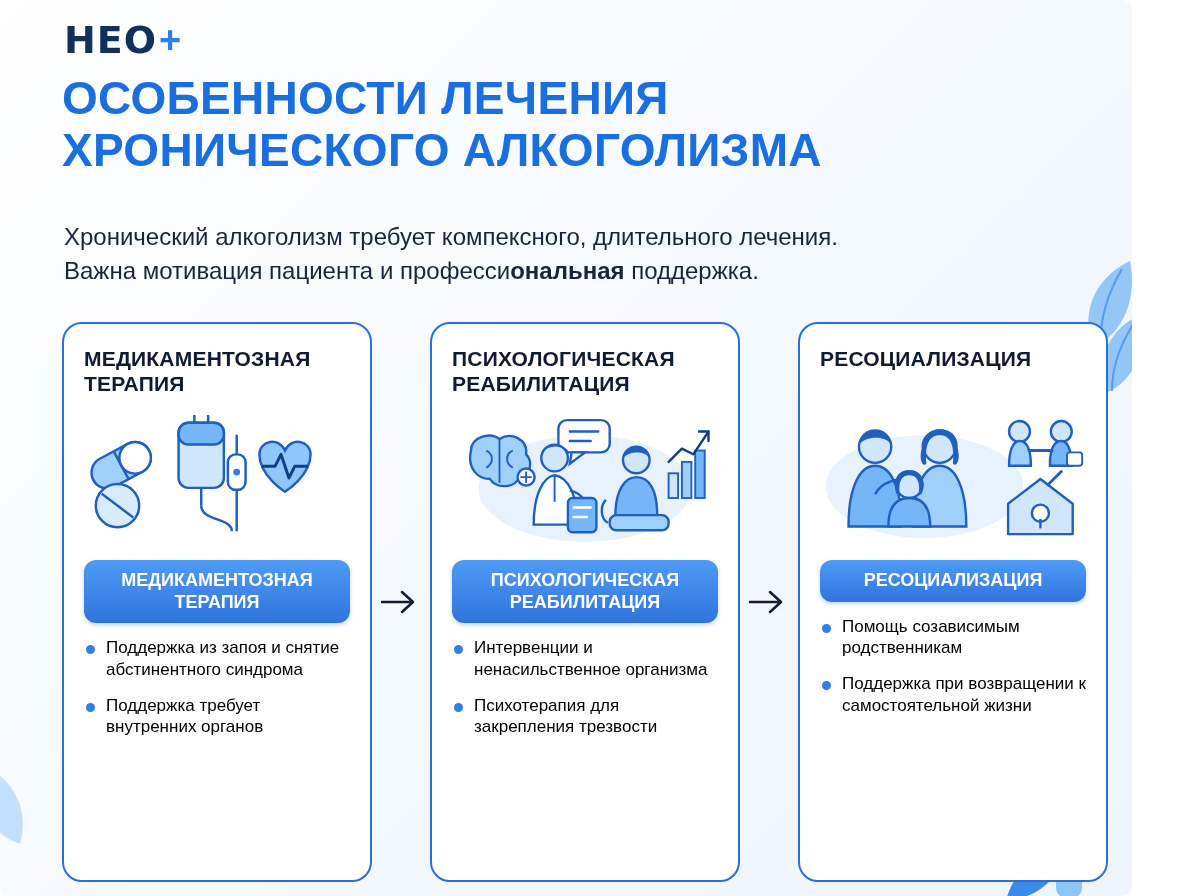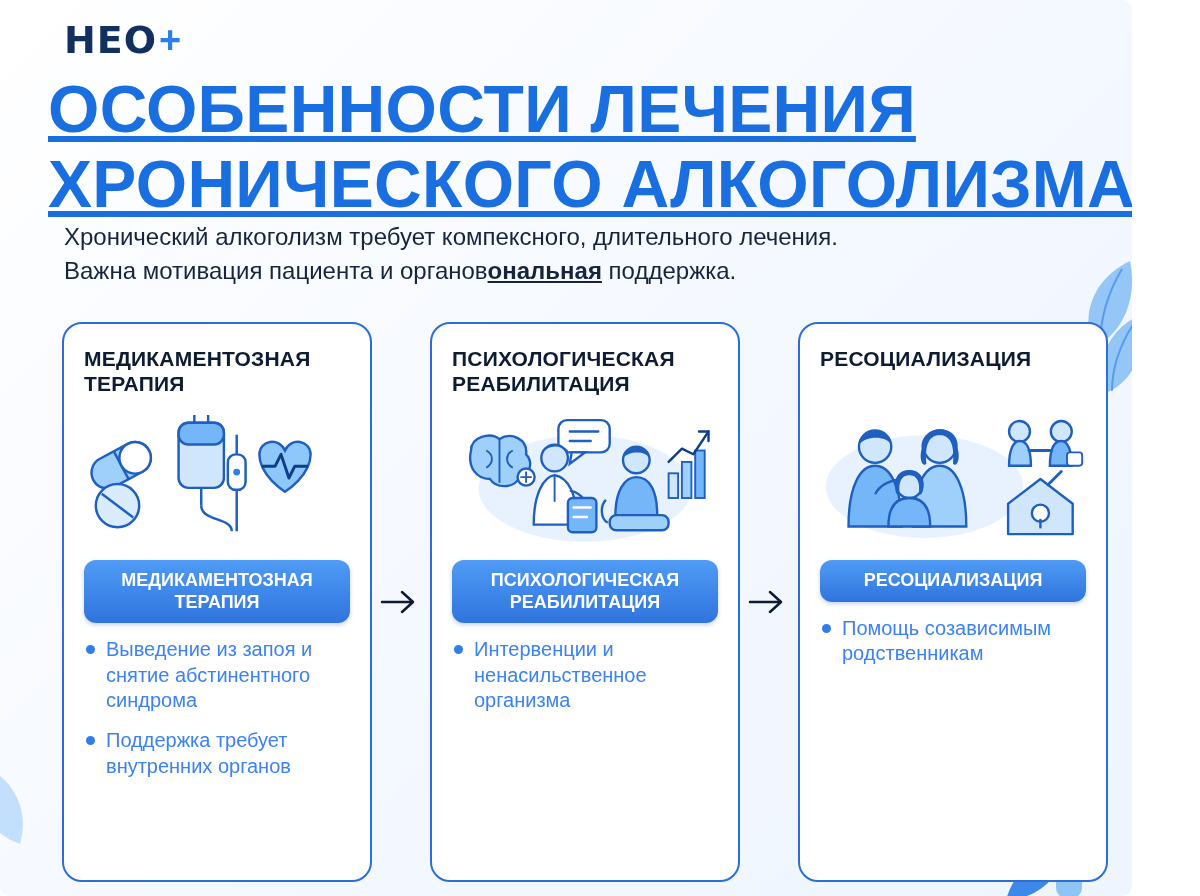--- a/index.html
+++ b/index.html
@@ -32,33 +32,32 @@
     font-size: 38px; font-weight: bold; letter-spacing: 1px;
     color: #11305e;
     font-family: "DejaVu Sans", sans-serif;
   }
   .logo-plus {
     color: #2f7fe8; font-size: 38px; font-weight: bold; margin-left: 2px;
   }
 
   
   .title {
-    position: absolute; left: 48px; top: 72px; width: 1090px;
+    position: absolute; left: 62px; top: 72px; width: 1090px;
     color: #1a6fe0;
-    font-size: 66px; line-height: 1.14; font-weight: bold;
+    font-size: 46px; line-height: 1.14; font-weight: bold;
     letter-spacing: 0.3px;
     font-family: "Liberation Sans", sans-serif;
     text-transform: uppercase;
-    text-decoration: underline;
   }
   .subtitle {
     position: absolute; left: 64px; top: 220px; width: 1060px;
     color: #16253d; font-size: 24px; line-height: 1.42;
   }
-  .subtitle b { font-weight: bold; text-decoration: underline; }
+  .subtitle b { font-weight: bold; }
 
   
   .cards {
     position: absolute; left: 62px; top: 322px;
     width: 1078px; height: 560px;
     display: flex; align-items: stretch; gap: 0;
   }
   .card {
     position: relative;
     width: 310px;
@@ -83,21 +82,21 @@
     color: #ffffff; border-radius: 12px;
     padding: 10px 14px;
     font-size: 18px; font-weight: bold; line-height: 1.2;
     text-transform: uppercase; text-align: center;
     box-shadow: 0 2px 4px rgba(30,80,160,0.25);
   }
   .bullets { list-style: none; }
   .bullets li {
     position: relative;
     padding-left: 22px; margin-bottom: 14px;
-    font-size: 20px; line-height: 1.28; color: #3b82f6;
+    font-size: 17px; line-height: 1.28; color: #000000;
   }
   .bullets li::before {
     content: ""; position: absolute; left: 2px; top: 8px;
     width: 9px; height: 9px; border-radius: 50%;
     background: #2f7fe8;
   }
 
   
   .arrow {
     width: 58px; display: flex; align-items: center; justify-content: center;
@@ -148,21 +147,21 @@
     <span class="logo-plus">+</span>
   </div>
 
   <h1 class="title">
     <span>ОСОБЕННОСТИ ЛЕЧЕНИЯ</span><br>
     <span>ХРОНИЧЕСКОГО АЛКОГОЛИЗМА</span>
   </h1>
 
   <p class="subtitle">
     <span>Хронический алкоголизм требует компексного, длительного лечения.</span><br>
-    <span>Важна мотивация пациента и органов</span><b>ональная</b><span> поддержка.</span>
+    <span>Важна мотивация пациента и професси</span><b>ональная</b><span> поддержка.</span>
   </p>
 
   <div class="cards">
 
     <div class="card">
       <div class="card-title">МЕДИКАМЕНТОЗНАЯ ТЕРАПИЯ</div>
       <div class="card-illo">
         <svg width="270" height="130" viewBox="0 0 270 130">
 
           <g transform="translate(6,30) rotate(-28 30 22)">
@@ -183,21 +182,21 @@
           <rect x="146" y="40" width="18" height="36" rx="8" fill="#ffffff" stroke="#1f5fbf" stroke-width="2.5"></rect>
           <circle cx="155" cy="58" r="3.5" fill="#2f7fe8"></circle>
           <path d="M155 20 L155 40 M155 76 L155 118" stroke="#1f5fbf" stroke-width="2.5"></path>
 
           <path d="M230 40 C230 26 210 22 204 36 C198 22 178 26 178 40 C178 62 204 78 204 78 C204 78 230 62 230 40 Z" fill="#8ec7fa" stroke="#1f5fbf" stroke-width="2.5"></path>
           <path d="M182 52 L194 52 L200 40 L208 64 L214 52 L226 52" fill="none" stroke="#0e3f86" stroke-width="3" stroke-linejoin="round" stroke-linecap="round"></path>
         </svg>
       </div>
       <div class="chip">МЕДИКАМЕНТОЗНАЯ ТЕРАПИЯ</div>
       <ul class="bullets">
-        <li>Выведение из запоя и снятие абстинентного синдрома</li>
+        <li>Поддержка из запоя и снятие абстинентного синдрома</li>
         <li>Поддержка требует внутренних органов</li>
       </ul>
     </div>
 
     <div class="arrow">
       <svg width="46" height="30" viewBox="0 0 46 30">
         <path d="M4 15 L34 15 M24 5 L35 15 L24 25" fill="none" stroke="#0d1b33" stroke-width="2.5" stroke-linecap="round" stroke-linejoin="round"></path>
       </svg>
     </div>
 
@@ -244,20 +243,21 @@
             <rect x="14" y="34" width="10" height="38" fill="#9ed0fb" stroke="#1f5fbf" stroke-width="2"></rect>
             <rect x="28" y="22" width="10" height="50" fill="#74b6f7" stroke="#1f5fbf" stroke-width="2"></rect>
             <path d="M0 34 L14 20 L26 26 L42 2" fill="none" stroke="#0e3f86" stroke-width="2.5" stroke-linecap="round" stroke-linejoin="round"></path>
             <path d="M32 2 L42 2 L42 12" fill="none" stroke="#0e3f86" stroke-width="2.5" stroke-linecap="round" stroke-linejoin="round"></path>
           </g>
         </svg>
       </div>
       <div class="chip">ПСИХОЛОГИЧЕСКАЯ РЕАБИЛИТАЦИЯ</div>
       <ul class="bullets">
         <li>Интервенции и ненасильственное организма</li>
+        <li>Психотерапия для закрепления трезвости</li>
       </ul>
     </div>
 
     <div class="arrow">
       <svg width="46" height="30" viewBox="0 0 46 30">
         <path d="M4 15 L34 15 M24 5 L35 15 L24 25" fill="none" stroke="#0d1b33" stroke-width="2.5" stroke-linecap="round" stroke-linejoin="round"></path>
       </svg>
     </div>
 
     <div class="card">
@@ -298,17 +298,18 @@
             <path d="M36 4 L70 30 L70 62 L2 62 L2 30 Z" fill="#cfe6fd" stroke="#1f5fbf" stroke-width="2.5" stroke-linejoin="round"></path>
             <circle cx="36" cy="40" r="9" fill="#ffffff" stroke="#1f5fbf" stroke-width="2.5"></circle>
             <path d="M36 46 L36 56" stroke="#1f5fbf" stroke-width="2.5"></path>
             <path d="M58 -4 L44 10" stroke="#1f5fbf" stroke-width="3" stroke-linecap="round"></path>
           </g>
         </svg>
       </div>
       <div class="chip">РЕСОЦИАЛИЗАЦИЯ</div>
       <ul class="bullets">
         <li>Помощь созависимым родственникам</li>
+        <li>Поддержка при возвращении к самостоятельной жизни</li>
       </ul>
     </div>
 
   </div>
 </div>
 
 </body></html>

